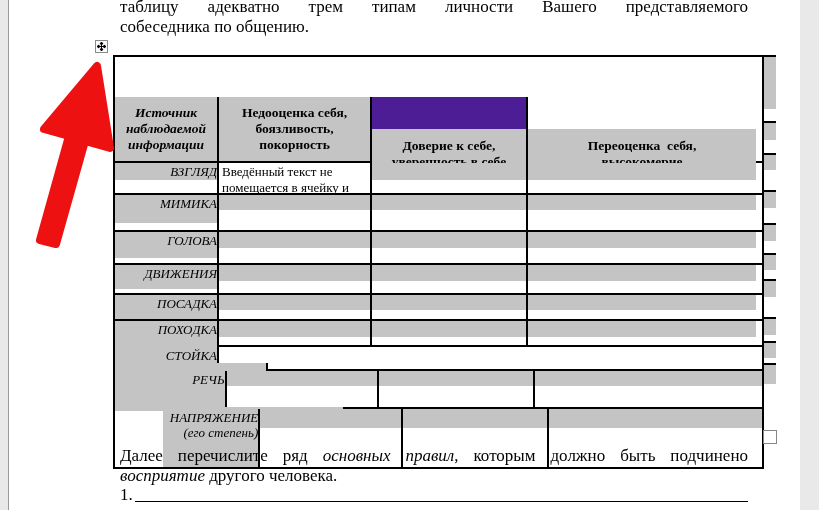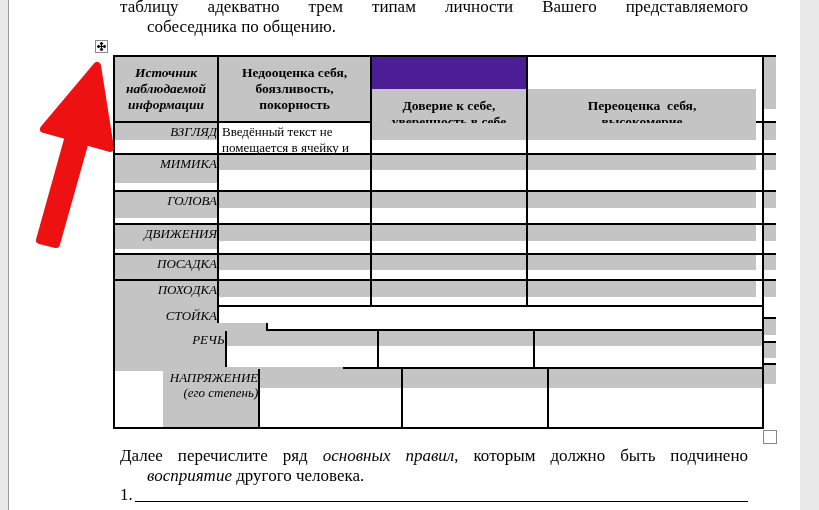--- a/index.html
+++ b/index.html
@@ -6,32 +6,32 @@
   html,body { width:819px; height:510px; overflow:hidden; }
   body { background:#e9e9e9; font-family:"Liberation Serif", serif; color:#000; position:relative; }
   .abs { position:absolute; }
 
   .page { left:9px; top:0; width:791px; height:510px; background:#fff; }
   .page-edge-left { left:8px; top:0; width:1px; height:510px; background:#9a9a9a; }
 
   
   .para { left:120px; width:628px; font-size:17px; line-height:19.5px; }
   .jline { text-align:justify; text-align-last:justify; }
-  .nline { text-align:left;margin-left:27px; }
+  .nline { text-align:left; }
   .it { font-style:italic; }
   .list-line { display:flex; align-items:baseline; height:20px; }
   .fill-line { flex:1; align-self:flex-end; border-bottom:1.5px solid #000; margin:0 0 3px 2px; }
 
   
   .move-handle { left:95px; top:40px; width:13px; height:13px; background:#fafafa;
                  border:1px solid #8a8a8a; display:flex; align-items:center; justify-content:center; }
 
   
   .tbl { left:113px; top:55px; width:651px; border:2px solid #000; background:#fff; }
-  .hrow { display:flex; height:64px; }
+  .hrow { display:flex; height:64px;margin-top:40px; }
   .hc { font-weight:bold; font-size:13.5px; line-height:16px; text-align:center; white-space:pre-wrap; }
   .hc1 { width:104px; border-right:2px solid #000; background:var(--gray); font-style:italic;
          display:flex; align-items:center; justify-content:center; }
   .hc2 { width:153px; border-right:2px solid #000; background:var(--gray);
          display:flex; align-items:center; justify-content:center; }
   .hc3 { width:156px; border-right:2px solid #000; background:#4c1d95; }
   .hc4 { width:228px; background:#fff; }
   .hshade { height:49px; background:var(--gray); display:flex; align-items:center; justify-content:center; }
 
   .sec { display:flex; border-top:2px solid #000; }

